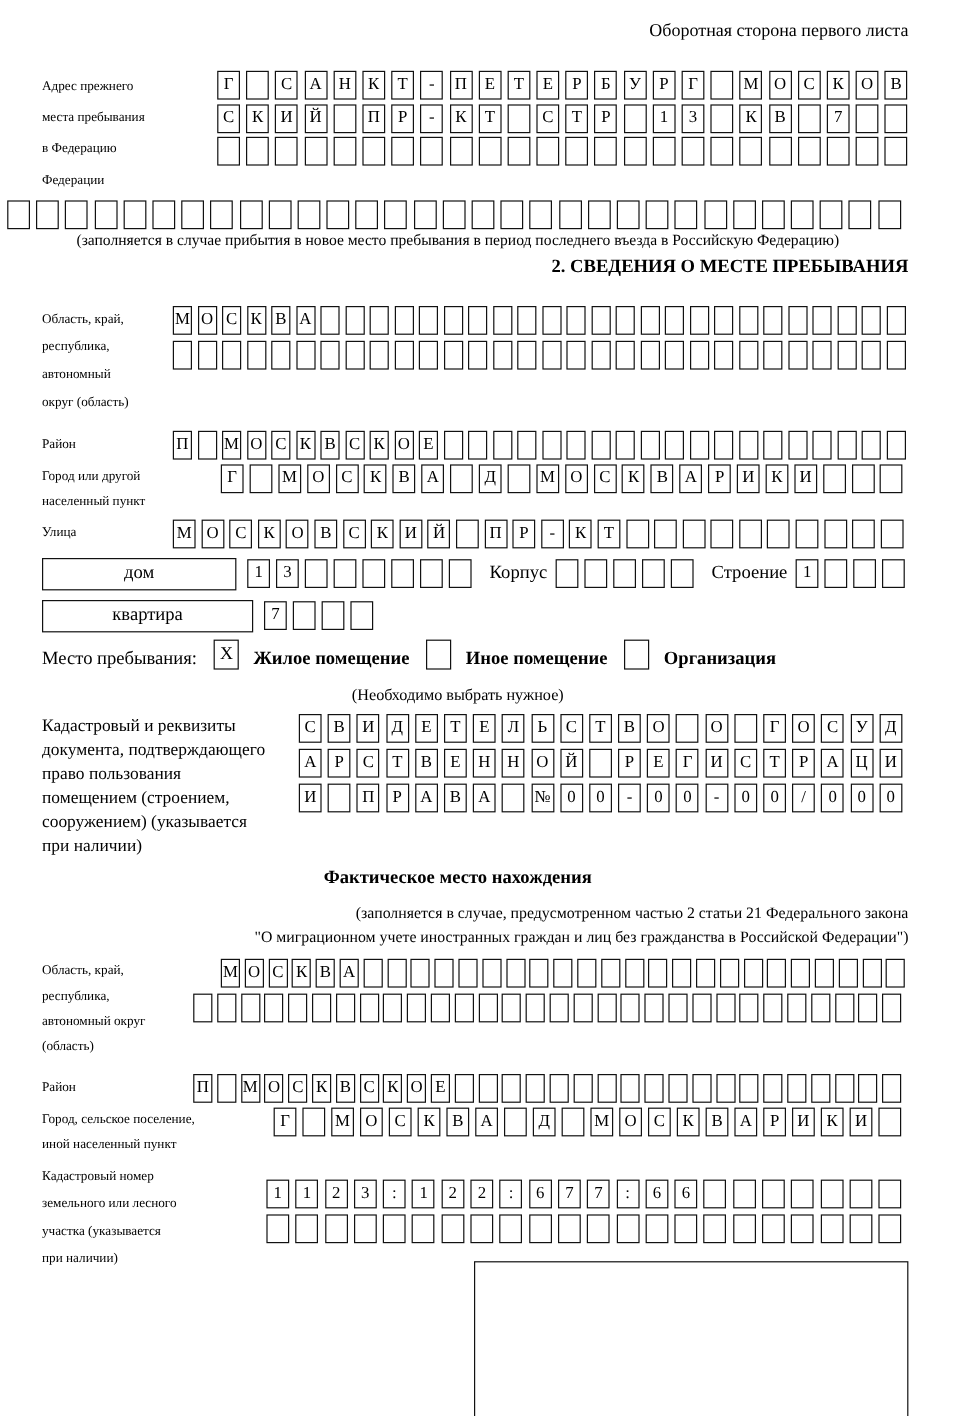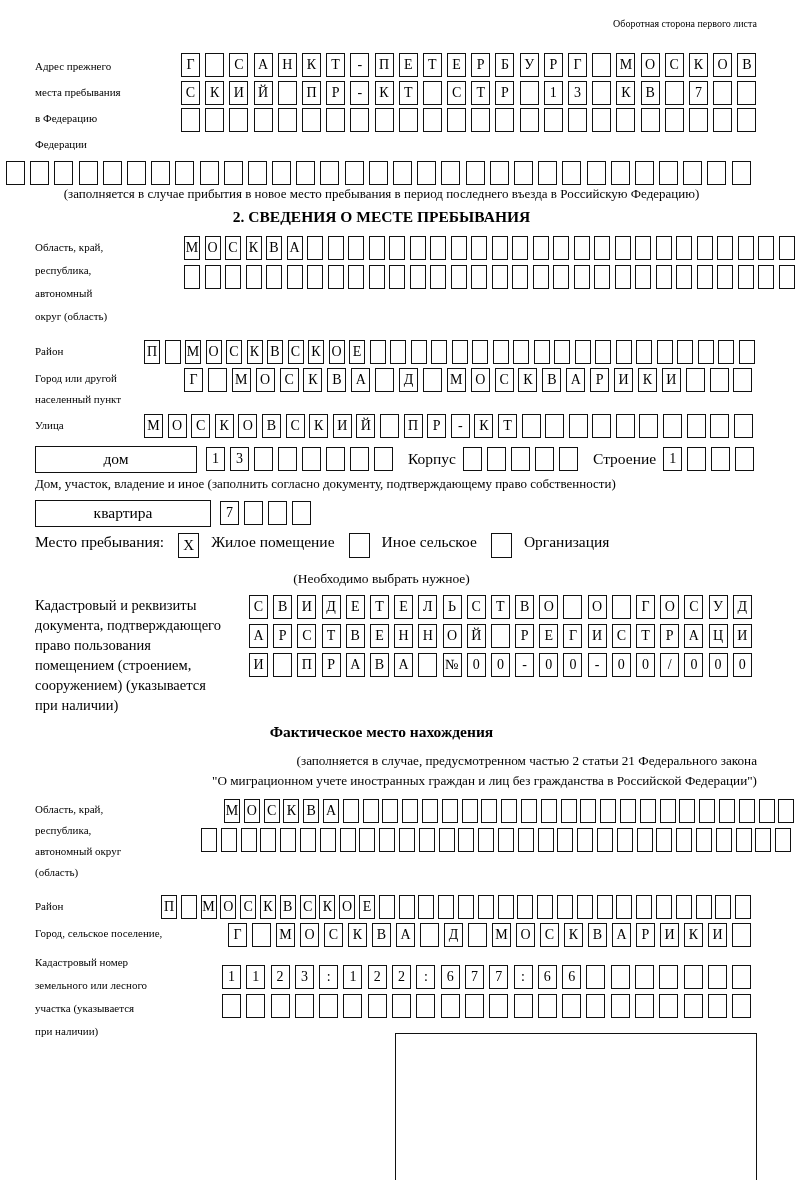--- a/index.html
+++ b/index.html
@@ -3,26 +3,26 @@
 <meta charset="utf-8">
 <style>
   html,body { margin:0; padding:0; background:#fff; }
   * { box-sizing:border-box; }
   .page {
     position:relative; width:800px; height:1180px; overflow:hidden;
     background:#fff; color:#000;
     font-family:"Liberation Serif","DejaVu Serif",serif;
     padding:18px 43px 0 6px;
   }
-  .header-note { text-align:right; font-size:10px; margin-bottom:24px; }
+  .header-note { text-align:right; font-size:15px; margin-bottom:24px; }
 
   .lbl { margin-left:29px; font-size:11px; line-height:23px; flex:0 0 auto; }
   .lbl .line { white-space:nowrap; }
   .frow { display:flex; align-items:flex-start; margin-bottom:4px; }
-  .mb12 { margin-bottom:12px;gap:40px; }
+  .mb12 { margin-bottom:12px; }
   .cellcol { display:flex; flex-direction:column; }
   .g3 { gap:3.5px; } .g5 { gap:5px; }
 
   .cells { display:flex; flex:0 0 auto; }
   .cell {
     height:24px; border:1.5px solid #111; background:#fff;
     display:flex; align-items:center; justify-content:center;
     font-size:14px; line-height:14px;
   }
   .pA { gap:5.2px; } .pA .cell { width:19px; }   
@@ -33,43 +33,43 @@
   .pF { gap:3.8px; } .pF .cell { width:16px; }   
   .pG { gap:5.3px; } .pG .cell { width:19px; }   
 
   .s1 { display:flex; align-items:flex-start; }
   .s1 .lbl { width:146px; line-height:26px; }
   .fullrow { margin-top:3.5px; }
 
   .caption { font-size:13px; line-height:17px; }
   .center { text-align:center; }
   .capleft { margin-left:29px; margin-top:2px; margin-bottom:3px; }
-  .sec-title { text-align:center; font-weight:bold; font-size:15.5px; margin:6px 0 10px; }
+  .sec-title { text-align:right; font-weight:bold; font-size:15.5px; margin:6px 0 23px; }
 
   .w109 { width:109px; } .w149 { width:149px; line-height:21px; }
   .w126 { width:126px; } .w193 { width:193px; line-height:21px; }
   .w187 { width:187px; } .w214 { width:214px; font-size:14.5px; line-height:20px; }
   .mt14 { margin-top:14px; }
   .shift-left { margin-left:-23px; }
 
   .house { display:flex; align-items:center; margin:8px 0 2px 29px; }
   .labelbox {
     border:1.6px solid #111; height:27px; display:flex; align-items:center;
     justify-content:center; font-size:15.5px; flex:0 0 auto;
   }
   .wbox1 { width:162px; margin-right:9px; }
   .wbox2 { width:176px; margin-right:9px; }
   .inline-lbl { font-size:15.5px; margin:0 7px 0 15px; white-space:nowrap; }
 
-  .stay { display:flex; align-items:flex-start; margin:6px 0 13px 29px; font-size:15.5px; }
+  .stay { display:flex; align-items:flex-end; margin:6px 0 13px 29px; font-size:15.5px; }
   .cbox {
     width:21px; height:25px; border:1.6px solid #111; margin:0 12px 0 14px;
     display:flex; align-items:center; justify-content:center; font-size:15px; flex:0 0 auto;
   }
-  .stay .opt { white-space:nowrap; }
+  .stay .opt { white-space:nowrap;font-weight:bold; }
   .stay-note { text-align:center; font-size:13.5px; margin:3px 0 8px; }
 
   .act-title { text-align:center; font-weight:bold; font-size:15.5px; margin:8px 0 10px; }
   .act-notes { text-align:right; font-size:13.2px; line-height:20px; margin-bottom:8px; }
 
   .stamp-box {
     margin-left:389px; margin-top:-14px; width:362px; height:176px;
     border:1.8px solid #111; background:#fff;
   }
 </style>
@@ -402,38 +402,37 @@
         <div class="cell"></div>
       </div>
     <div class="inline-lbl">Строение</div>
     <div class="cells pE">
         <div class="cell">1</div>
         <div class="cell"></div>
         <div class="cell"></div>
         <div class="cell"></div>
       </div>
   </div>
-  <div class="caption capleft">Дом, участок, владение и иное (заполнить согласно документу, подтверждающему право собственности)</div>
 
   <div class="house">
     <div class="labelbox wbox2">квартира</div>
     <div class="cells pE">
         <div class="cell">7</div>
         <div class="cell"></div>
         <div class="cell"></div>
         <div class="cell"></div>
       </div>
   </div>
 
   <div class="stay">
     <span>Место пребывания:</span>
     <span class="cbox">X</span>
     <span class="opt">Жилое помещение</span>
     <span class="cbox"></span>
-    <span class="opt">Иное сельское</span>
+    <span class="opt">Иное помещение</span>
     <span class="cbox"></span>
     <span class="opt">Организация</span>
   </div>
   <div class="stay-note">(Необходимо выбрать нужное)</div>
 
   <div class="frow">
     <div class="lbl w214">
         <div class="line">Кадастровый и реквизиты</div>
         <div class="line">документа, подтверждающего</div>
         <div class="line">право пользования</div>
@@ -626,20 +625,21 @@
         <div class="cell"></div>
         <div class="cell"></div>
         <div class="cell"></div>
         <div class="cell"></div>
       </div>
   </div>
 
   <div class="frow">
     <div class="lbl w193">
         <div class="line">Город, сельское поселение,</div>
+        <div class="line">иной населенный пункт</div>
       </div>
     <div class="cells pE">
         <div class="cell">Г</div>
         <div class="cell"></div>
         <div class="cell">М</div>
         <div class="cell">О</div>
         <div class="cell">С</div>
         <div class="cell">К</div>
         <div class="cell">В</div>
         <div class="cell">А</div>

